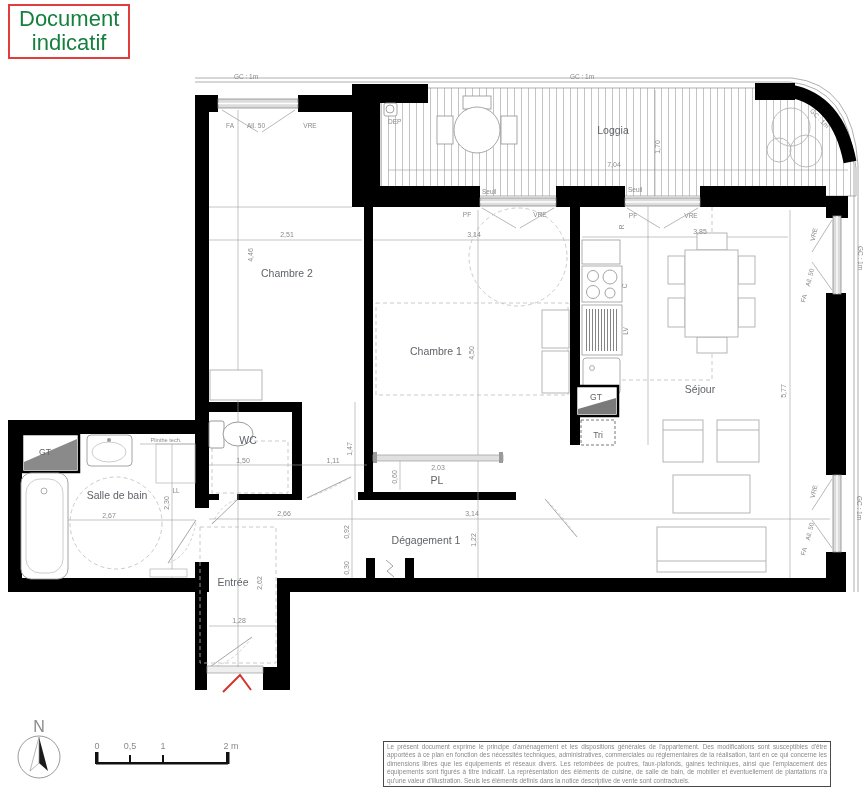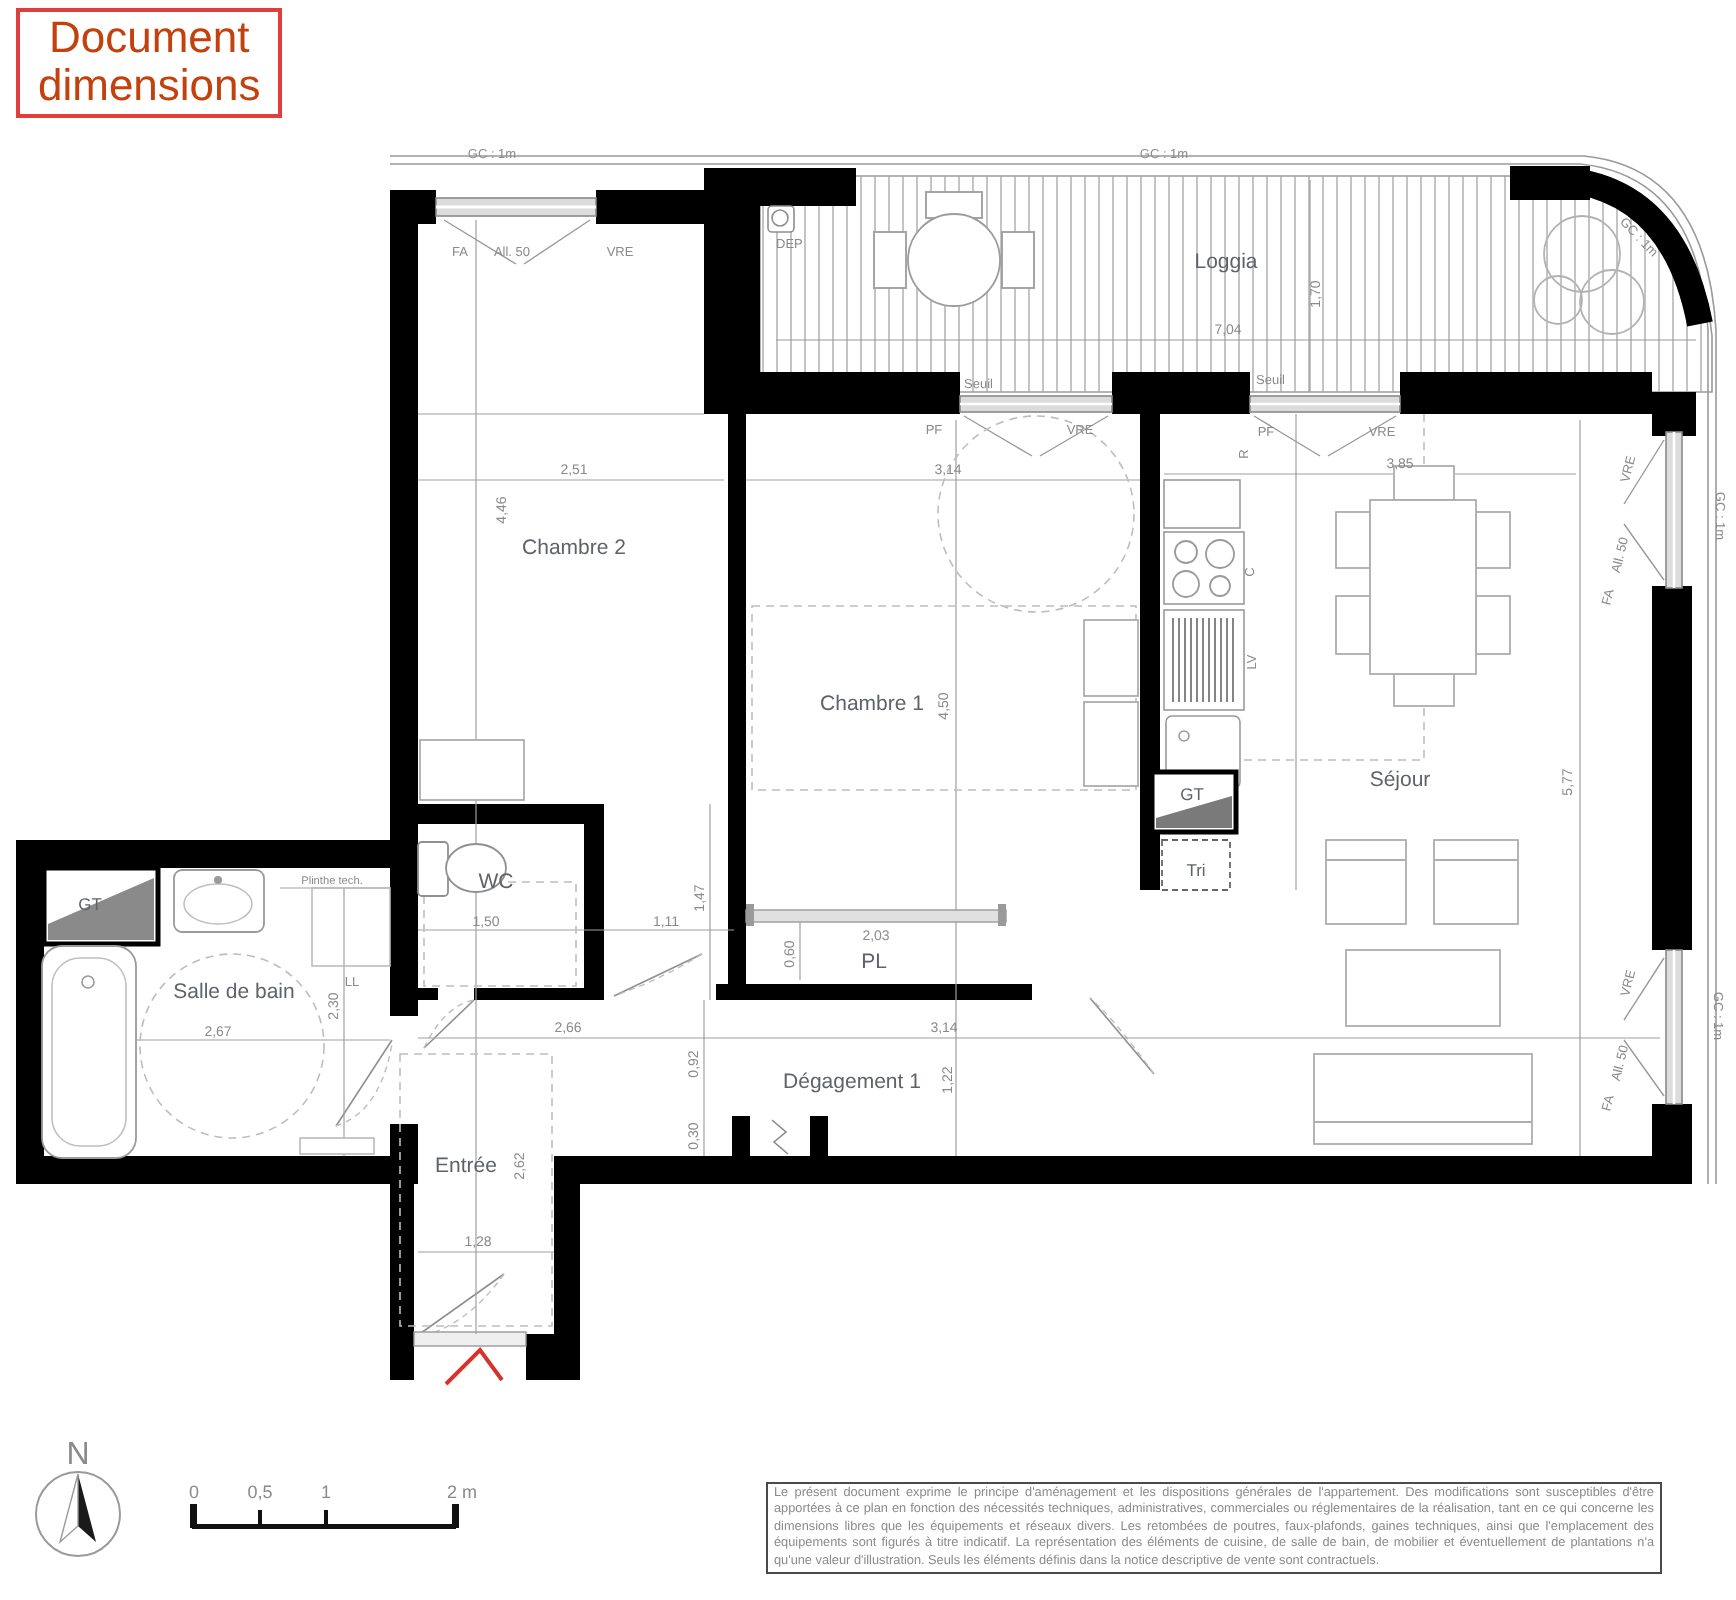--- a/index.html
+++ b/index.html
@@ -1,18 +1,18 @@
 <!DOCTYPE html>
 <html><head>
 <meta charset="utf-8">
 <style>
   html,body{margin:0;padding:0;background:#fff;}
   .canvas{position:relative;width:868px;height:800px;background:#fff;overflow:hidden;
           font-family:"Liberation Sans",sans-serif;}
-  .stamp{position:absolute;left:8px;top:4px;border:2px solid #e23d3d;color:#c2410c;
+  .stamp{position:absolute;left:8px;top:4px;border:2px solid #e23d3d;color:#15803d;
          padding:1px 9px 3px 9px;font-size:22px;line-height:1.07;text-align:center;background:#fff;}
   .legal{position:absolute;left:383px;top:741px;width:440px;height:42px;border:1px solid #4a4a4a;
          font-size:6.4px;line-height:1.32;color:#8a8a8a;text-align:justify;padding:1px 3px;overflow:hidden;}
   svg{position:absolute;left:0;top:0;}
   svg text{font-family:"Liberation Sans",sans-serif;fill:#8a8a8a;}
   .dim{font-size:7px;fill:#8a8a8a;}
   .small{font-size:6.5px;fill:#8a8a8a;}
   .tiny{font-size:5.6px;fill:#8a8a8a;}
   .room{font-size:10.5px;fill:#5f6368;}
   .mid{font-size:8.5px;fill:#5f6368;}
@@ -305,18 +305,18 @@
     <rect x="162" y="755" width="2" height="9" fill="#111"></rect>
     <text x="97" y="749" font-size="9" fill="#333" text-anchor="middle">0</text>
     <text x="130" y="749" font-size="9" fill="#333" text-anchor="middle">0,5</text>
     <text x="163" y="749" font-size="9" fill="#333" text-anchor="middle">1</text>
     <text x="231" y="749" font-size="9" fill="#333" text-anchor="middle">2 m</text>
   </g>
 </svg>
 
   <div class="stamp">
     <div>Document</div>
-    <div>dimensions</div>
+    <div>indicatif</div>
   </div>
 
   <div class="legal">Le présent document exprime le principe d'aménagement et les dispositions générales de l'appartement. Des modifications sont susceptibles d'être apportées à ce plan en fonction des nécessités techniques, administratives, commerciales ou réglementaires de la réalisation, tant en ce qui concerne les dimensions libres que les équipements et réseaux divers. Les retombées de poutres, faux-plafonds, gaines techniques, ainsi que l'emplacement des équipements sont figurés à titre indicatif. La représentation des éléments de cuisine, de salle de bain, de mobilier et éventuellement de plantations n'a qu'une valeur d'illustration. Seuls les éléments définis dans la notice descriptive de vente sont contractuels.</div>
 
 </div>
 
 </body></html>

